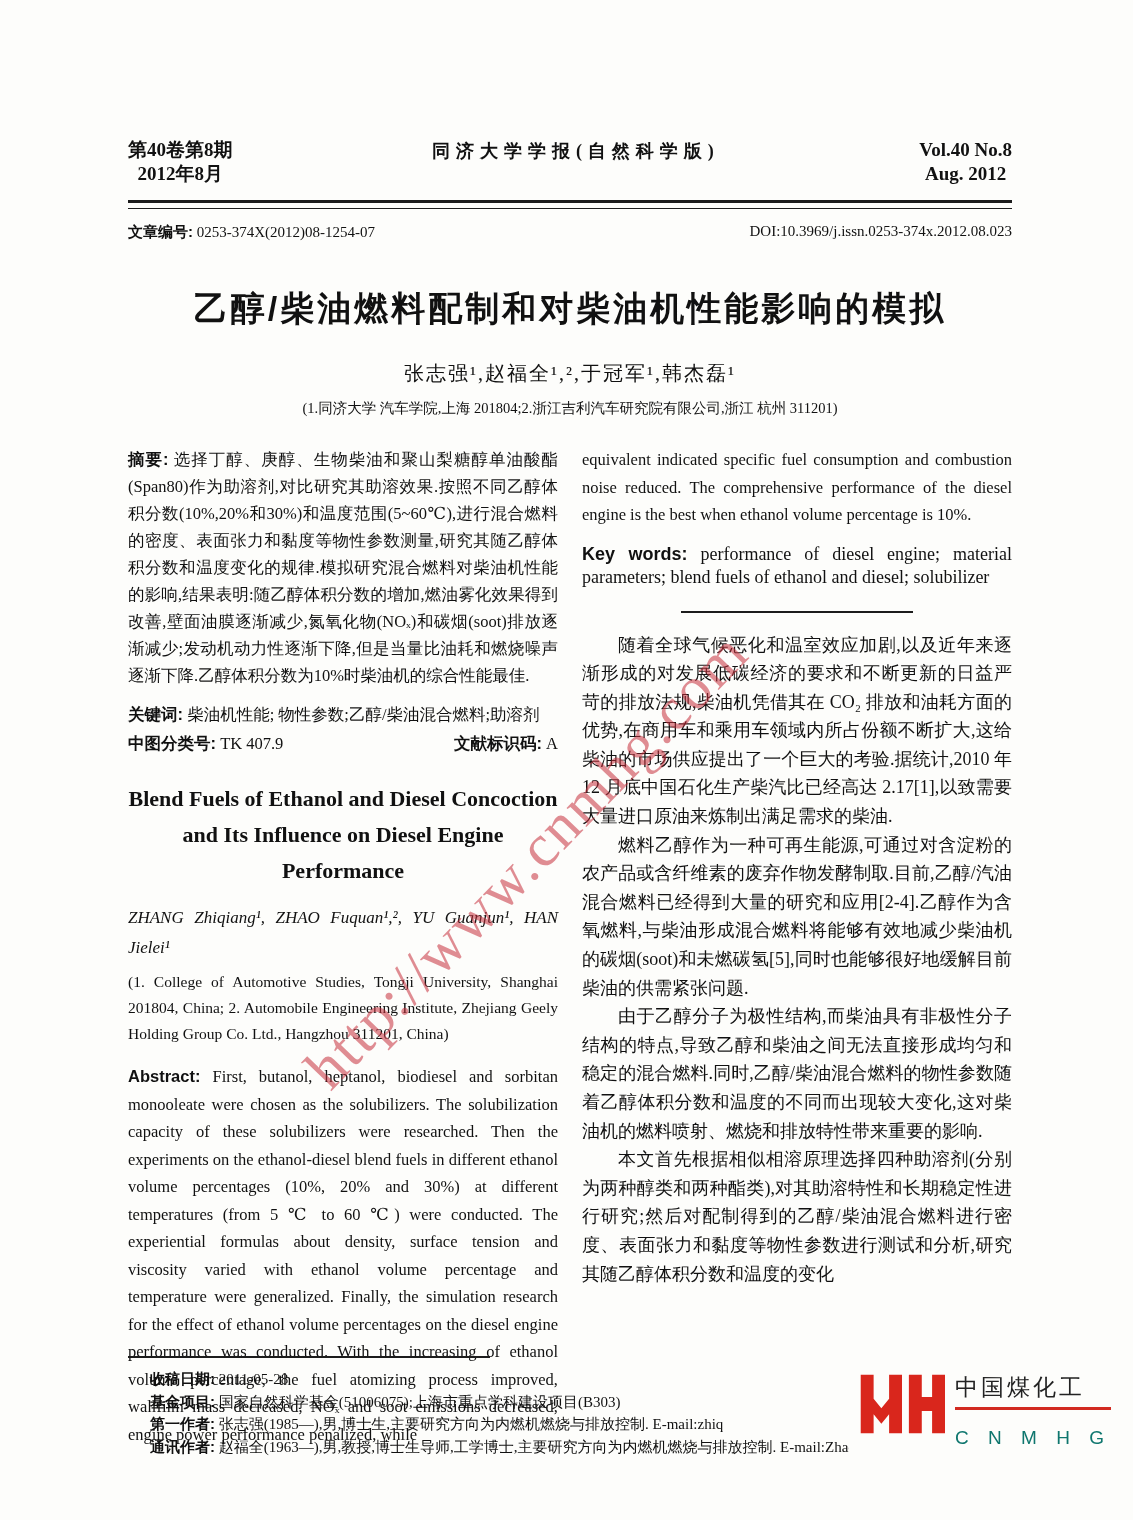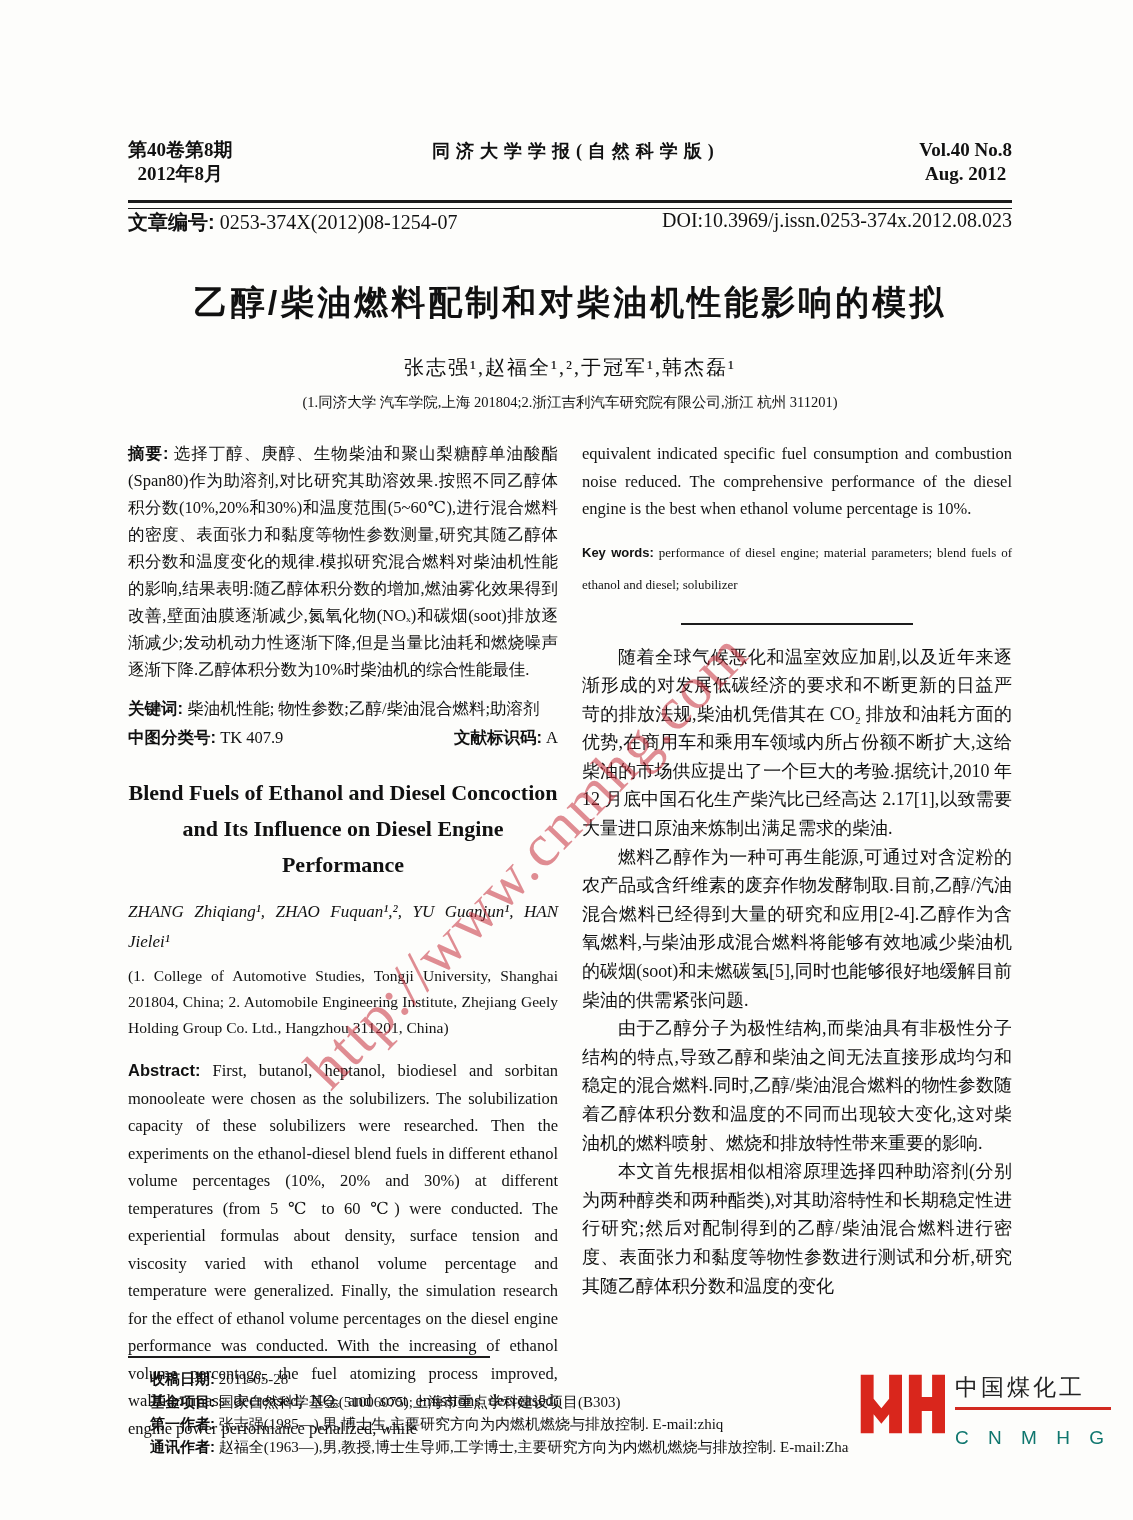--- a/index.html
+++ b/index.html
@@ -14,21 +14,21 @@
   }
   .content{position:absolute;left:128px;top:138px;width:884px;}
 
   
   .journal-head{display:flex;justify-content:space-between;align-items:flex-start;}
   .jh-left,.jh-right{font-size:19px;line-height:24px;text-align:center;font-weight:bold;}
   .jh-center{text-align:center;}
   .jh-center .cn{font-size:18px;font-weight:bold;letter-spacing:6px;line-height:26px;}
   .jh-center .en{font-size:15px;font-weight:bold;line-height:24px;letter-spacing:0.5px;}
   .head-rule{margin-top:14px;height:5px;border-top:3px solid #1c1c1c;border-bottom:1px solid #1c1c1c;}
-  .meta-row{display:flex;justify-content:space-between;font-size:20px;}
+  .meta-row{display:flex;justify-content:space-between;margin-top:14px;font-size:15px;}
   .meta-row .lbl{font-family:"Liberation Sans","DejaVu Sans",sans-serif;font-weight:bold;}
 
   
   .title-cn{
     margin-top:44px;text-align:center;
     font-family:"Liberation Sans","DejaVu Sans",sans-serif;
     font-weight:bold;font-size:34px;letter-spacing:3px;
   }
   .authors-cn{margin-top:28px;text-align:center;font-size:20px;letter-spacing:2px;}
   .affil-cn{margin-top:12px;text-align:center;font-size:14.5px;}
@@ -42,21 +42,21 @@
   .kw-cn{font-size:16.5px;line-height:27px;margin:12px 0 0 0;}
   .clc-row{display:flex;justify-content:space-between;font-size:16.5px;line-height:27px;margin-top:2px;}
 
   .title-en{
     margin:24px 0 0 0;font-size:22px;line-height:36px;font-weight:bold;
     text-align:center;
   }
   .authors-en{margin-top:14px;font-size:17px;line-height:30px;font-style:italic;}
   .affil-en{margin-top:6px;font-size:15.5px;line-height:26px;}
   .abs-en{font-size:16.5px;line-height:27.5px;margin:16px 0 0 0;}
-  .kw-en{font-size:13px;line-height:32px;margin:14px 0 0 0;}
+  .kw-en{font-size:18px;line-height:23px;margin:14px 0 0 0;}
 
   .mid-rule{width:232px;border:none;border-top:2px solid #1c1c1c;margin:22px auto 18px auto;}
 
   .body-para{font-size:18px;line-height:28.6px;text-indent:2em;margin:0;}
 
   
   .footnote-rule{position:absolute;left:128px;top:1356px;width:362px;border-top:2.5px solid #1c1c1c;}
   .footer{position:absolute;left:150px;top:1368px;width:880px;font-size:15px;line-height:22.5px;}
   .footer .row{white-space:nowrap;}
   .footer .lbl{font-family:"Liberation Sans","DejaVu Sans",sans-serif;font-weight:bold;}

